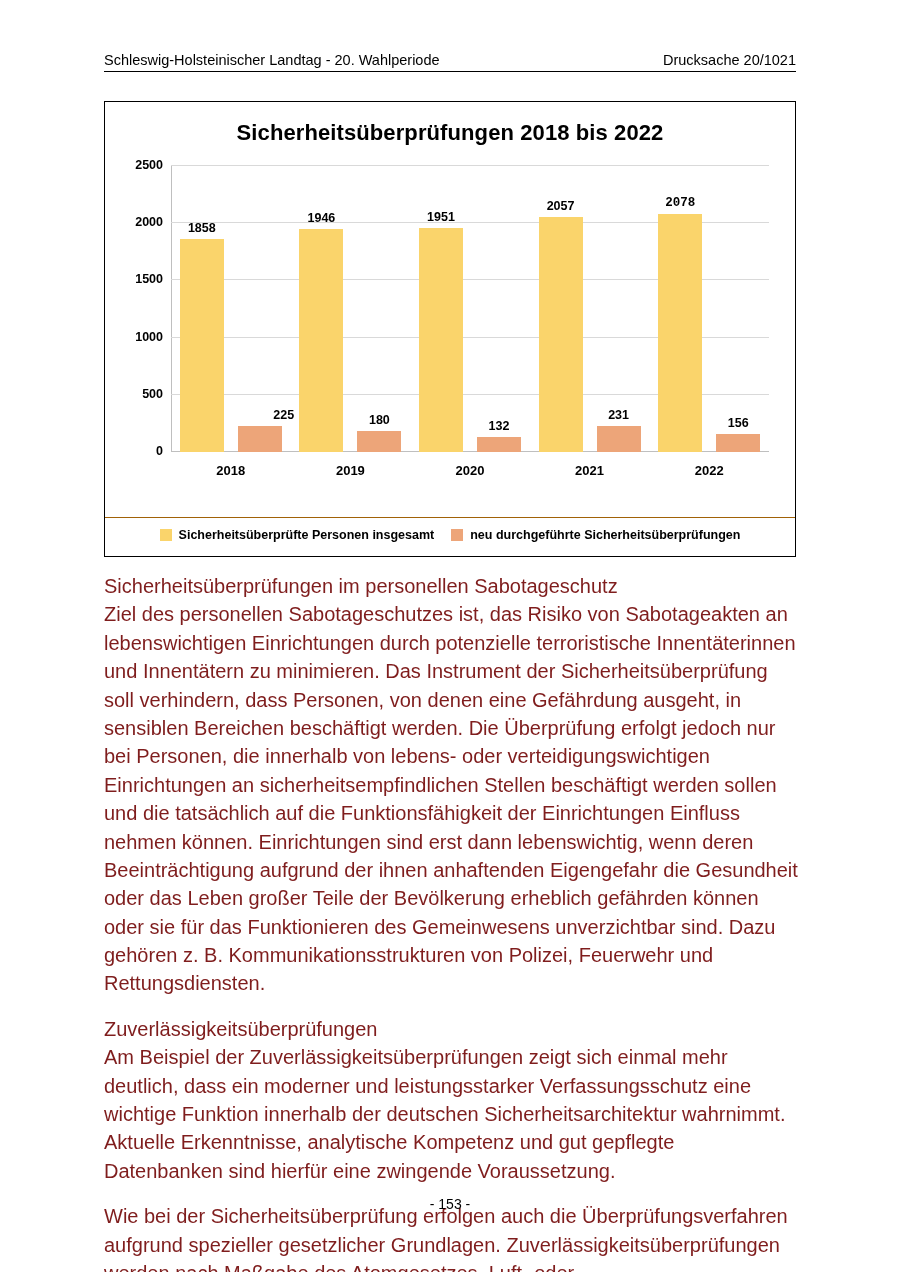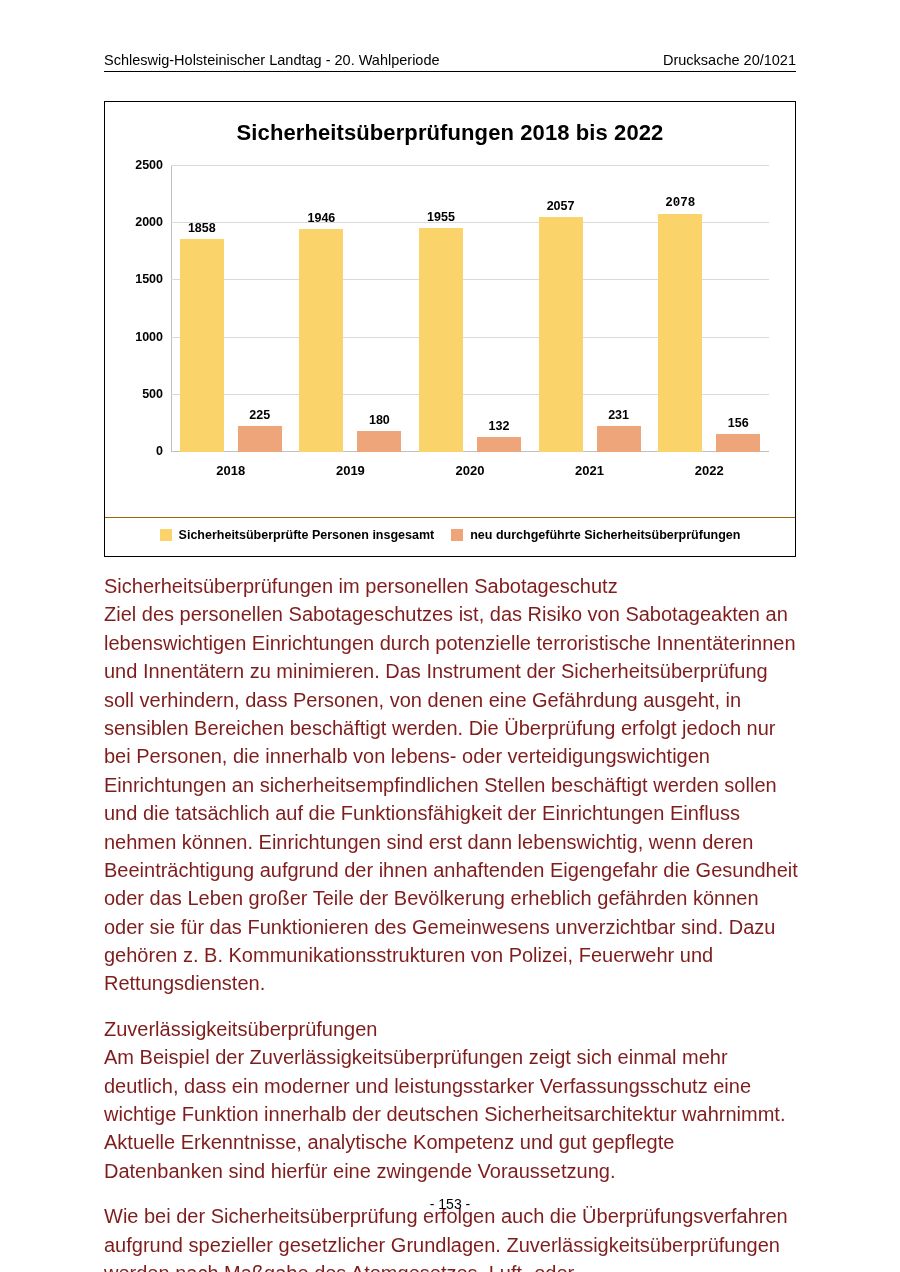--- a/index.html
+++ b/index.html
@@ -235,37 +235,37 @@
             <span class="ytick">2500</span>
           </div>
           <div class="bars">
             <div class="group">
               <div class="bar total" style="height: 100%;">
                 <div class="fill" style="height: 74.32%; background: rgb(250, 212, 107);"></div>
                 <div class="vlabel" style="bottom: calc(74.32% + 4px);">1858</div>
               </div>
               <div class="bar new" style="height: 100%;">
                 <div class="fill" style="height: 9%; background: rgb(237, 165, 121);"></div>
-                <div class="vlabel" style="bottom: calc(9% + 4px);">225</div>
+                <div class="vlabel" style="bottom: calc(9% + 4px); margin-left: 24px;">225</div>
               </div>
             </div>
             <div class="group">
               <div class="bar total" style="height: 100%;">
                 <div class="fill" style="height: 77.84%; background: rgb(250, 212, 107);"></div>
                 <div class="vlabel" style="bottom: calc(77.84% + 4px);">1946</div>
               </div>
               <div class="bar new" style="height: 100%;">
                 <div class="fill" style="height: 7.2%; background: rgb(237, 165, 121);"></div>
                 <div class="vlabel" style="bottom: calc(7.2% + 4px);">180</div>
               </div>
             </div>
             <div class="group">
               <div class="bar total" style="height: 100%;">
                 <div class="fill" style="height: 78.2%; background: rgb(250, 212, 107);"></div>
-                <div class="vlabel" style="bottom: calc(78.2% + 4px);">1955</div>
+                <div class="vlabel" style="bottom: calc(78.2% + 4px);">1951</div>
               </div>
               <div class="bar new" style="height: 100%;">
                 <div class="fill" style="height: 5.28%; background: rgb(237, 165, 121);"></div>
                 <div class="vlabel" style="bottom: calc(5.28% + 4px);">132</div>
               </div>
             </div>
             <div class="group">
               <div class="bar total" style="height: 100%;">
                 <div class="fill" style="height: 82.28%; background: rgb(250, 212, 107);"></div>
                 <div class="vlabel" style="bottom: calc(82.28% + 4px);">2057</div>

